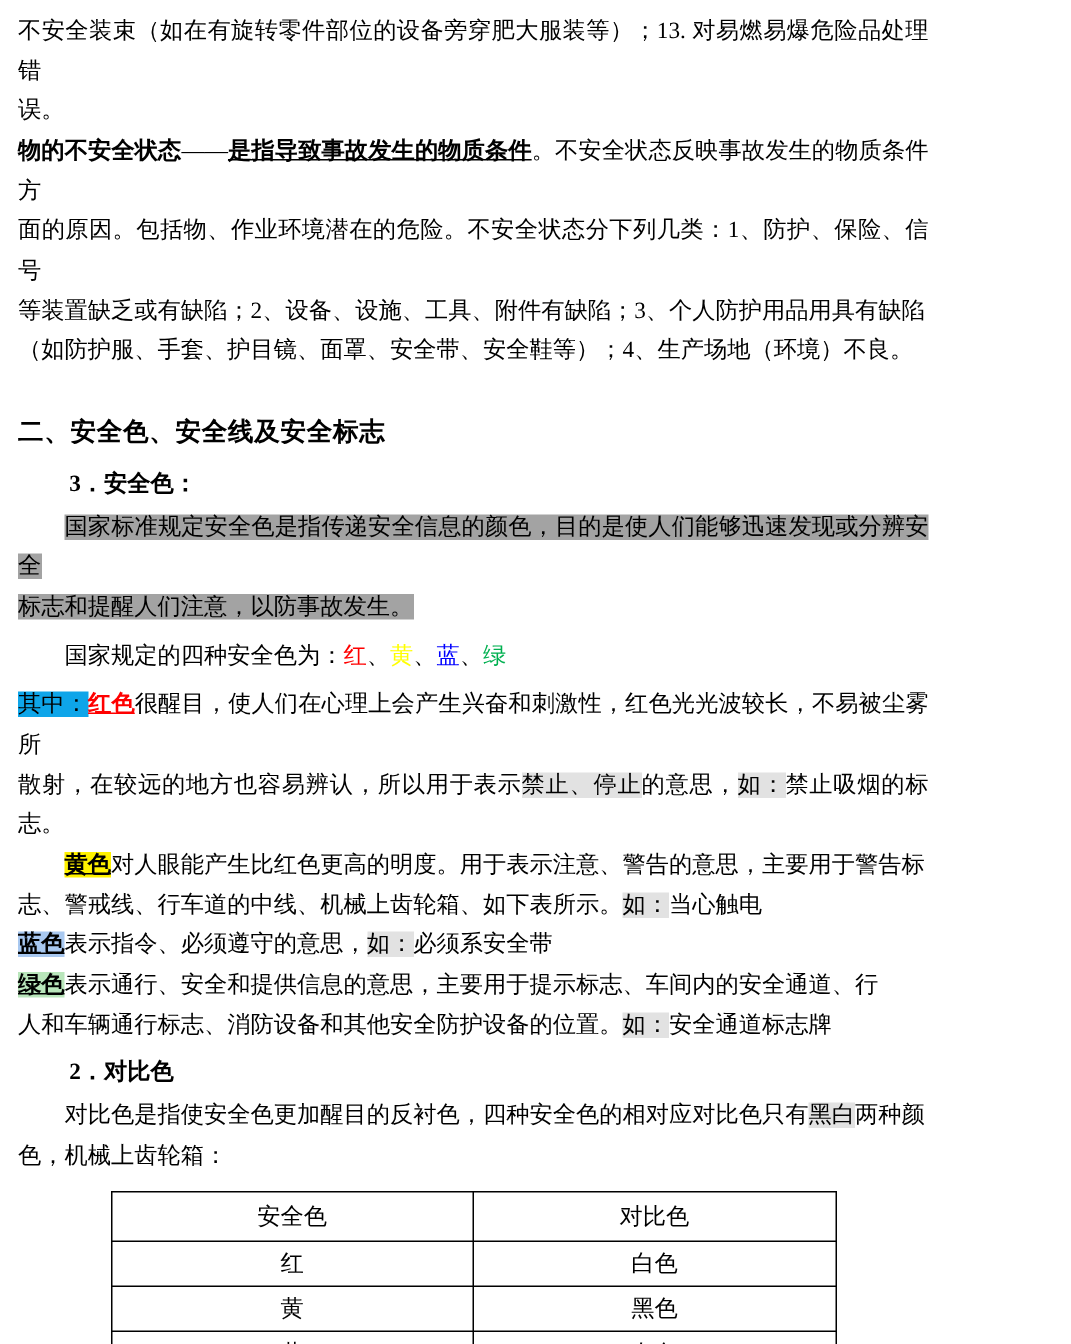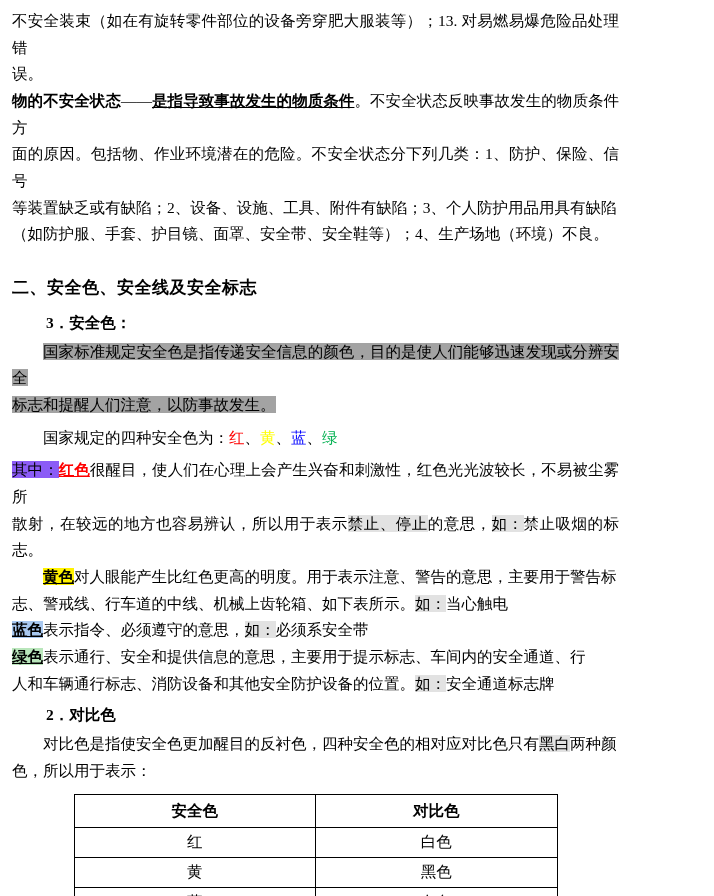--- a/index.html
+++ b/index.html
@@ -42,21 +42,21 @@
     font-weight: bold;
     line-height: 1.8;
     margin: 4px 0 2px 0;
     text-indent: 2.2em;
   }
   .spacer-sm { height: 6px; }
   .underline-title {
     font-weight: bold;
   }
   .hl-blue  { background: #a3a3a3; }
-  .hl-pink  { background: #8b5cf6; }
+  .hl-pink  { background: #0ea5e9; }
   .hl-gray  { background: #e2e2e2; }
   .hl-yellow{ background: #fff200; }
   .hl-bluebg{ background: #a8c8f0; }
   .hl-greenbg{ background: #b9e6bb; }
   .c-red   { color: #ff0000; }
   .c-yellow{ color: #ffff00; }
   .c-blue  { color: #0000ff; }
   .c-green { color: #00b050; }
   .bold { font-weight: bold; text-decoration: underline; }
   table.ctable {
@@ -66,21 +66,21 @@
   }
   table.ctable td, table.ctable th {
     border: 1px solid #000000;
     height: 29px;
     text-align: center;
     font-size: 15.5px;
     font-weight: normal;
     padding: 0;
   }
   table.ctable th {
-    font-weight: bold;
+    font-weight: normal;
     height: 32px;
   }
   table.ctable td.col1, table.ctable th.col1 { width: 50%; }
   table.ctable td.col2, table.ctable th.col2 { width: 50%; }
 </style>
 </head>
 <body>
 
 <div class="page">
 
@@ -112,21 +112,21 @@
   <p><span>志、警戒线、行车道的中线、机械上齿轮箱、如下表所示。</span><span class="hl-gray">如：</span><span>当心触电</span></p>
 
   <p><span class="hl-bluebg bold">蓝色</span><span>表示指令、必须遵守的意思，</span><span class="hl-gray">如：</span><span>必须系安全带</span></p>
 
   <p><span class="hl-greenbg bold">绿色</span><span>表示通行、安全和提供信息的意思，主要用于提示标志、车间内的安全通道、行</span></p>
   <p><span>人和车辆通行标志、消防设备和其他安全防护设备的位置。</span><span class="hl-gray">如：</span><span>安全通道标志牌</span></p>
 
   <h3 class="h3">2．对比色</h3>
 
   <p class="indent"><span>对比色是指使安全色更加醒目的反衬色，四种安全色的相对应对比色只有</span><span class="hl-gray">黑白</span><span>两种颜</span></p>
-  <p><span>色，所以用于表示：</span></p>
+  <p><span>色，机械上齿轮箱：</span></p>
 
   <table class="ctable">
     <thead>
       <tr>
         <th class="col1">安全色</th>
         <th class="col2">对比色</th>
       </tr>
     </thead>
     <tbody>
       <tr>

